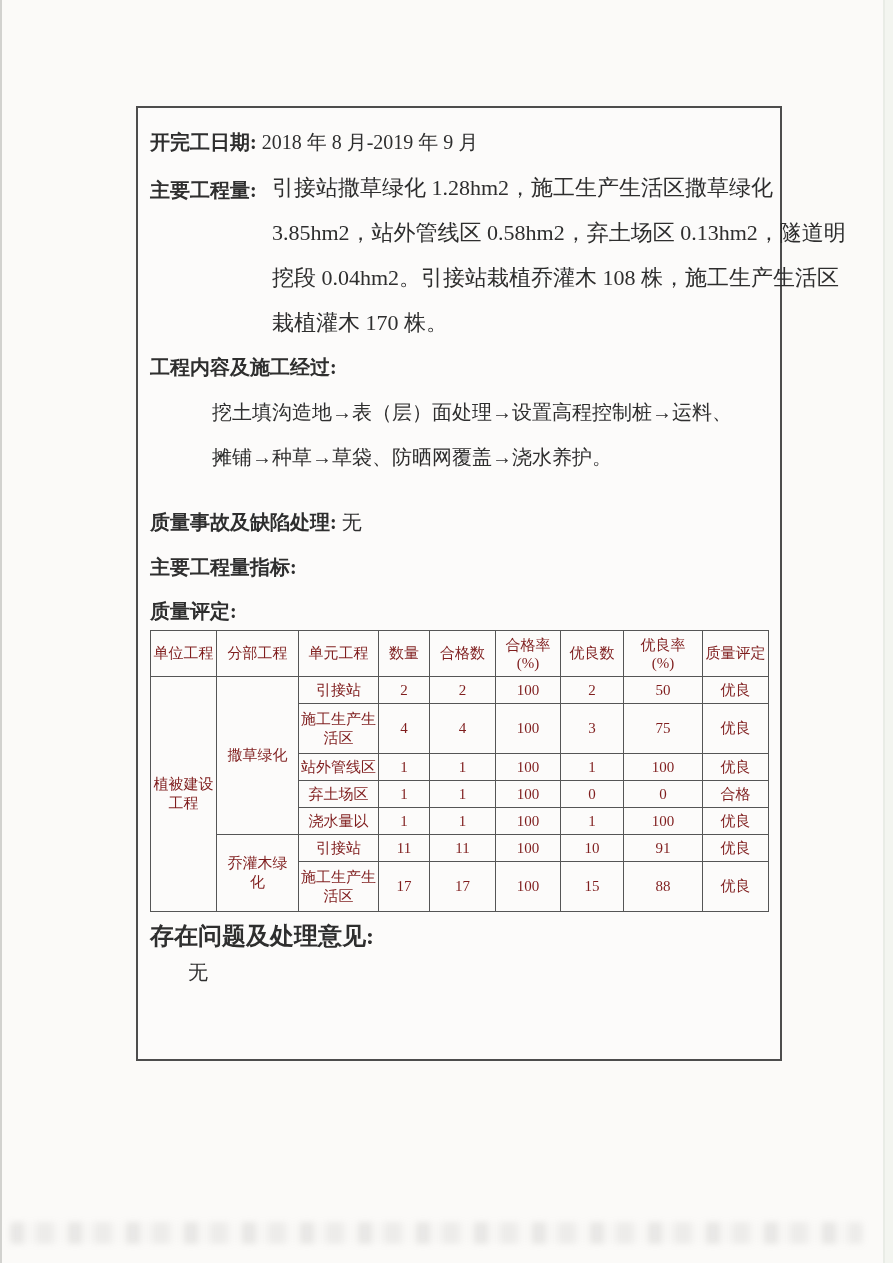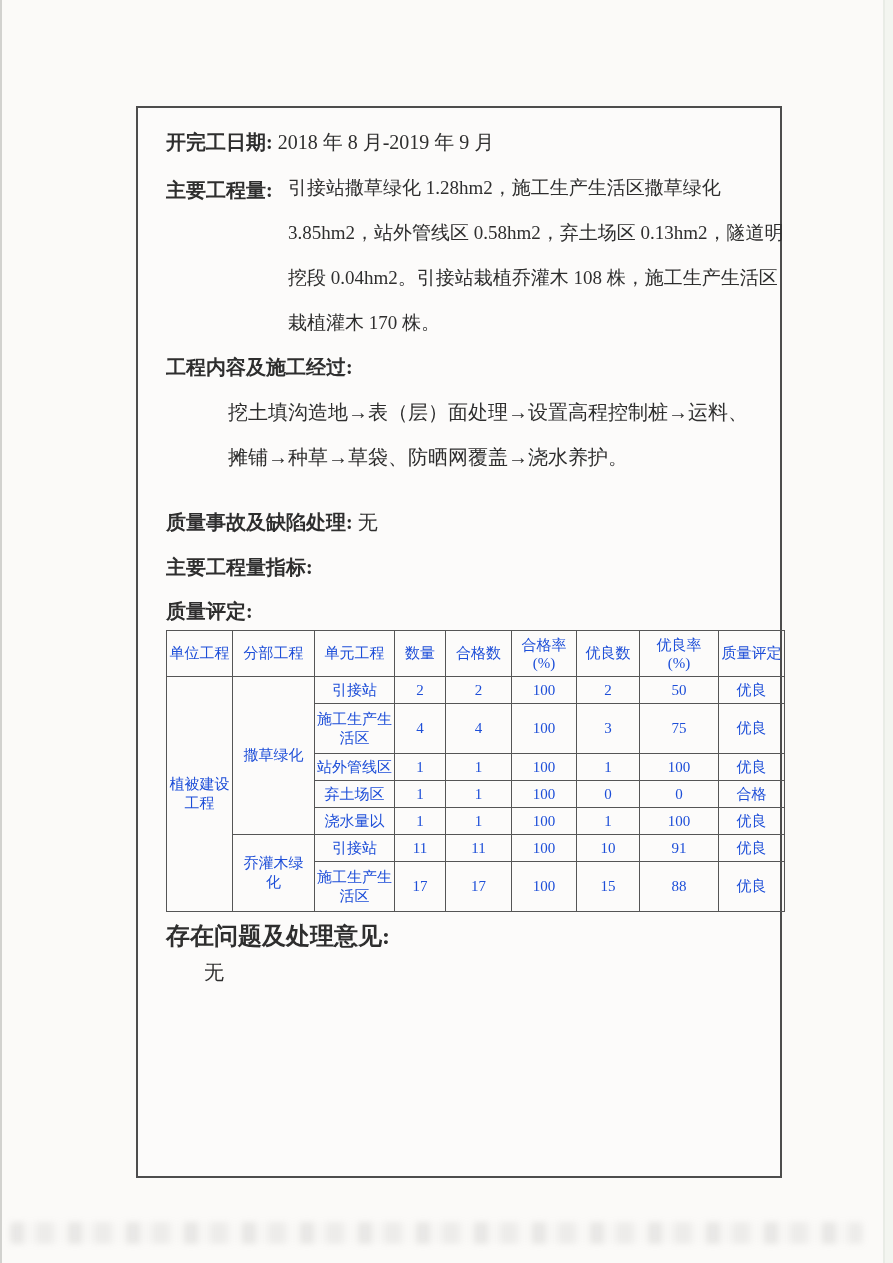--- a/index.html
+++ b/index.html
@@ -16,40 +16,40 @@
   .scan-corner-shade{position:absolute;right:0;top:0;width:8px;height:100%;background:#f3f5f0;}
   .bleed-band{
     position:absolute;left:10px;right:30px;top:1222px;height:22px;
     background:repeating-linear-gradient(90deg,
       rgba(110,110,108,0.13) 0 14px, rgba(150,150,148,0.03) 14px 26px,
       rgba(120,120,118,0.10) 26px 44px, rgba(150,150,148,0.02) 44px 58px);
     filter:blur(3px);border-radius:4px;
   }
   
   .doc-box{
-    position:absolute;left:136px;top:106px;width:646px;height:1072px;
+    position:absolute;left:136px;top:106px;width:646px;height:955px;
     border:2px solid #4d4d4d;box-sizing:border-box;
-    padding:12px 12px 0 28px;background:rgba(255,255,255,0.25);
+    padding:12px 12px 0 12px;background:rgba(255,255,255,0.25);
   }
   .tline{font-size:20px;line-height:45px;white-space:nowrap;}
   .lbl{font-weight:bold;}
   .hang{position:relative;}
   .hang-label{position:absolute;left:0;top:3px;font-size:20px;line-height:45px;font-weight:bold;}
   .hang-lines{margin-left:122px;}
-  .hang-lines div{font-size:19px;line-height:45px;white-space:nowrap;}
+  .hang-lines div{font-size:22px;line-height:45px;white-space:nowrap;}
   .flow-lines{margin-left:62px;}
   .flow-lines div{font-size:20px;line-height:45px;white-space:nowrap;}
   .defects-line{margin-top:20px;}
   .para{margin-top:6px;}
   .para div{font-size:20px;line-height:43px;white-space:nowrap;}
   .quality-label{font-size:20px;line-height:30px;font-weight:bold;margin-top:6px;}
   
   table.qtable{
     border-collapse:collapse;table-layout:fixed;width:618px;margin-top:4px;
-    font-size:15px;color:#1d4ed8;
+    font-size:15px;color:#7f1d1d;
   }
   table.qtable th,table.qtable td{
     border:1.5px solid #555;text-align:center;vertical-align:middle;
     white-space:pre-line;font-weight:normal;padding:0 2px;box-sizing:border-box;
   }
   table.qtable thead th{height:46px;}
   tr.r-s{height:27px;}
   tr.r-d{height:50px;}
   .issues-label{font-size:24px;line-height:36px;font-weight:bold;margin-top:6px;}
   .issues-value{font-size:20px;line-height:28px;margin-left:38px;margin-top:4px;}

